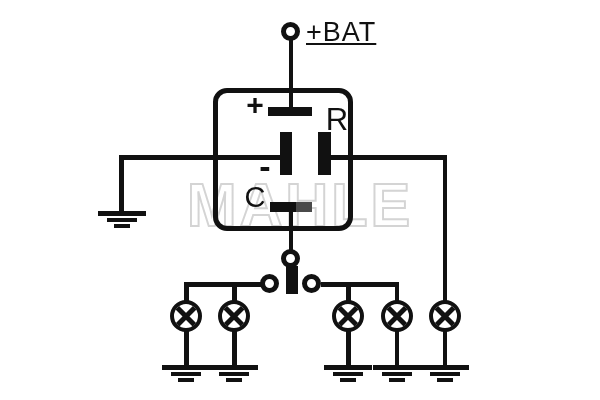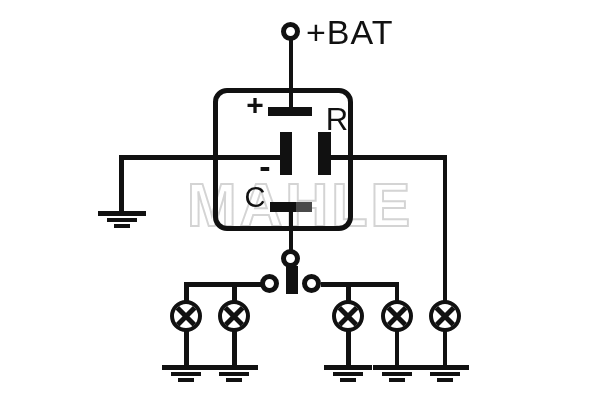--- a/index.html
+++ b/index.html
@@ -22,22 +22,22 @@
   .gnd .g1{left:0;top:0;width:48px;height:5px;}
   .gnd .g2{left:9px;top:6.5px;width:30px;height:4.5px;}
   .gnd .g3{left:16px;top:12.5px;width:16px;height:4px;}
   
   .relay-box{position:absolute;left:213px;top:88px;width:140px;height:143px;
              border:5px solid #111;border-radius:14px;box-sizing:border-box;
              background:transparent;z-index:1;}
   
   .lbl{position:absolute;color:#111;display:flex;align-items:center;justify-content:center;
        z-index:3;line-height:1;}
-  .lbl-bat{left:306px;top:19px;width:80px;height:26px;font-size:34px;font-weight:500;
-           letter-spacing:1px;justify-content:flex-start;}
+  .lbl-bat{left:306px;top:19px;width:80px;height:26px;font-size:27px;font-weight:500;
+           letter-spacing:1px;justify-content:flex-start;text-decoration:underline;}
   .lbl-plus{left:243px;top:93px;width:24px;height:24px;font-size:30px;font-weight:600;}
   .lbl-r{left:324px;top:105px;width:26px;height:28px;font-size:31px;font-weight:500;}
   .lbl-minus{left:254px;top:153px;width:22px;height:26px;font-size:34px;font-weight:600;}
   .lbl-c{left:242px;top:184px;width:26px;height:27px;font-size:29px;font-weight:500;}
   
   .wm{position:absolute;left:168px;top:162px;z-index:0;}
   .wm text{font-family:"Liberation Sans",sans-serif;font-weight:bold;font-size:62px;
            letter-spacing:3px;fill:#ffffff;stroke:#d4d4d4;stroke-width:2px;}
 </style>
 </head>

